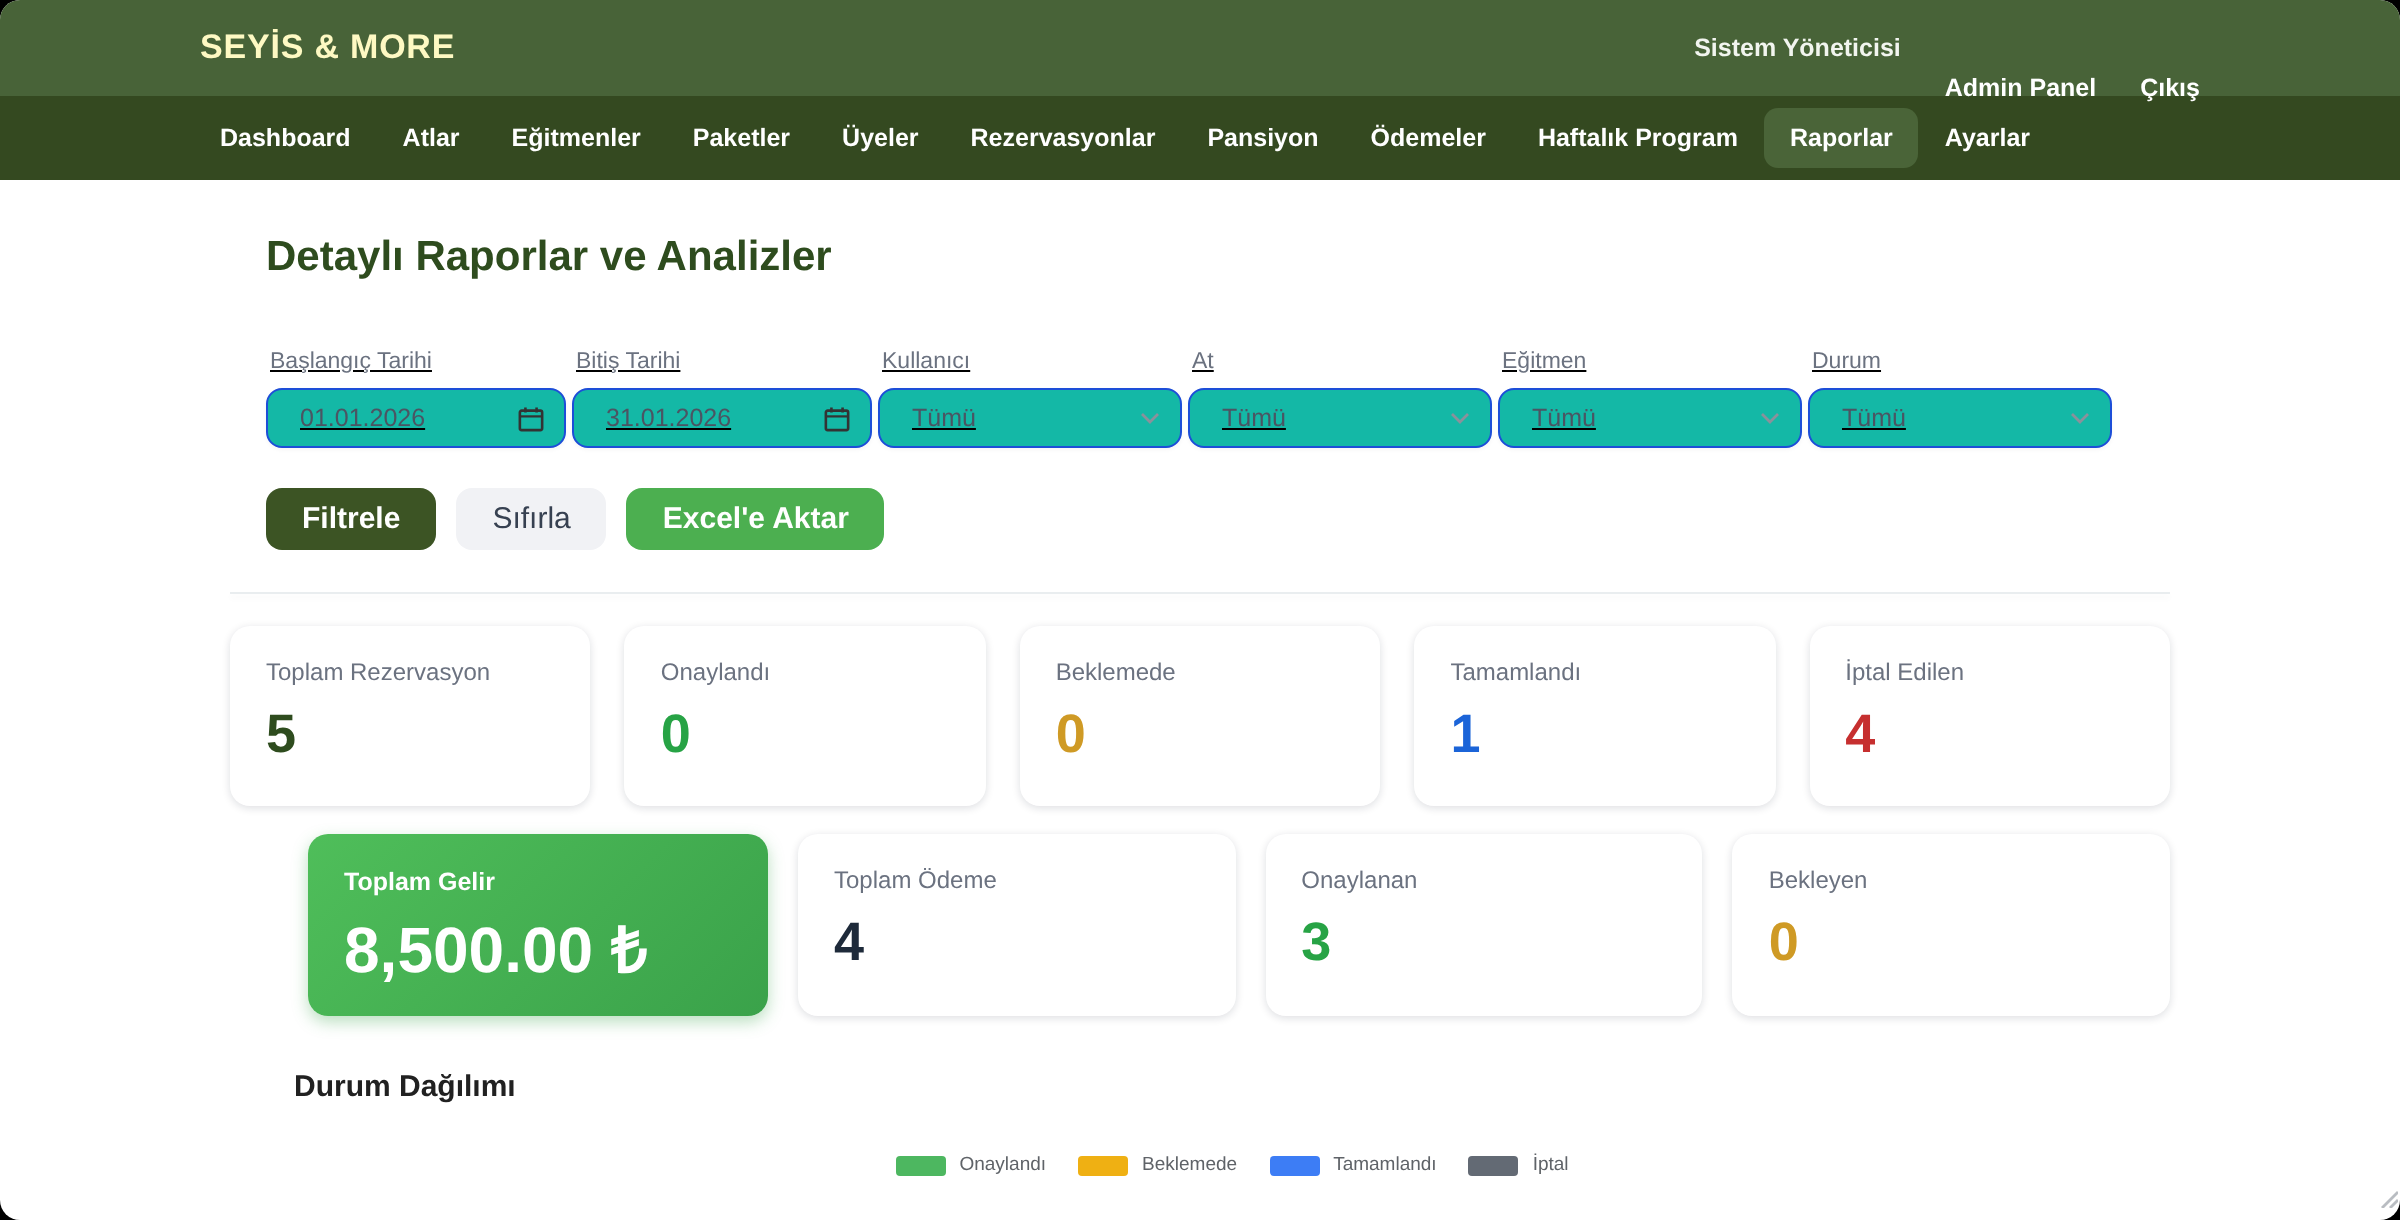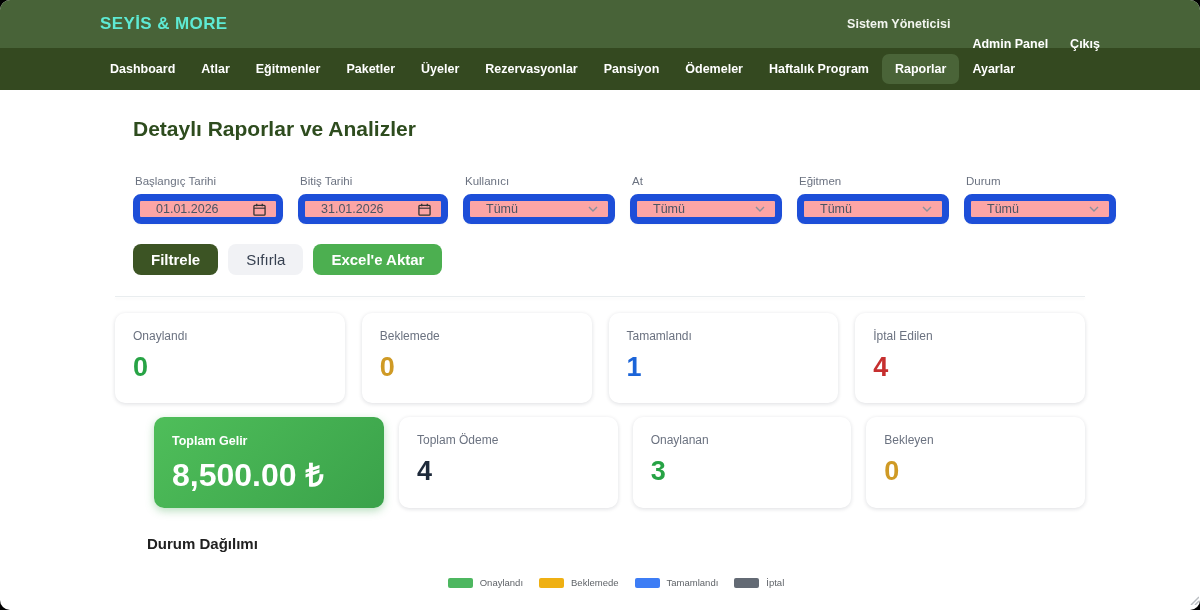--- a/index.html
+++ b/index.html
@@ -7,39 +7,39 @@
   .screen {
     width:1200px; height:610px; border-radius:10px; overflow:hidden;
     background:#fff; position:relative;
     font-family:"Liberation Sans", sans-serif;
   }
   
   .topbar {
     height:48px; background:#486338; display:flex; align-items:center;
     justify-content:space-between; padding:0 100px;
   }
-  .logo { color:#5eead4; font-size:17px; font-weight:800; letter-spacing:.4px; }
+  .logo { color:#fef9c3; font-size:17px; font-weight:800; letter-spacing:.4px; }
   .topbar-right { display:flex; align-items:center; gap:22px; }
   .topbar-link { color:#fff; font-size:12.5px; font-weight:700; text-decoration:none; cursor:pointer;margin-top:40px; }
   .topbar-user { color:#f2f5ef; font-size:12.5px; font-weight:600; }
   
   .mainnav { height:42px; background:#344920; display:flex; align-items:center; padding:0 97px; }
   .nav-item {
     color:#fff; font-size:12.5px; font-weight:700; padding:8px 13px;
     border-radius:7px; cursor:pointer; white-space:nowrap;
   }
   .nav-item.active { background:#4a6438; }
   
   .content { width:970px; margin:0 auto; }
   .page-title { margin:27px 0 0 18px; font-size:21px; font-weight:700; color:#2e4c1e; }
-  .filter-row { display:flex; gap:15px; margin:34px 0 0 18px; }
+  .filter-row { display:flex; gap:3px; margin:34px 0 0 18px;text-decoration:underline; }
   .field { display:flex; flex-direction:column; }
   .field-label { font-size:11.5px; color:#6b7280; margin-bottom:7px; padding-left:2px; }
   .control {
-    height:30px; border:7px solid #1d4ed8; border-radius:8px; background:#fca5a5;
+    height:30px; border:1px solid #1d4ed8; border-radius:8px; background:#14b8a6;
     display:flex; align-items:center; justify-content:space-between;
     padding:0 10px 0 16px; font-size:12.5px; color:#4b5563; cursor:pointer;
     box-shadow:0 1px 2px rgba(0,0,0,.04);
   }
   .control.date { width:150px; }
   .control.select { width:152px; }
   .cal-icon svg, .chev-icon svg { display:block; }
   .btn-row { display:flex; gap:10px; margin:20px 0 0 18px; }
   .btn {
     height:31px; border:none; border-radius:8px; font-size:15px; font-weight:700;
@@ -196,20 +196,24 @@
     <div class="btn-row">
       <button class="btn btn-filter">Filtrele</button>
       <button class="btn btn-reset">Sıfırla</button>
       <button class="btn btn-export">Excel'e Aktar</button>
     </div>
 
     <div class="section-divider"></div>
 
     <div class="stats1">
       <div class="stat-card">
+        <div class="stat-label">Toplam Rezervasyon</div>
+        <div class="stat-value" style="color: rgb(46, 76, 30);">5</div>
+      </div>
+      <div class="stat-card">
         <div class="stat-label">Onaylandı</div>
         <div class="stat-value" style="color: rgb(39, 163, 69);">0</div>
       </div>
       <div class="stat-card">
         <div class="stat-label">Beklemede</div>
         <div class="stat-value" style="color: rgb(207, 154, 37);">0</div>
       </div>
       <div class="stat-card">
         <div class="stat-label">Tamamlandı</div>
         <div class="stat-value" style="color: rgb(27, 100, 216);">1</div>

